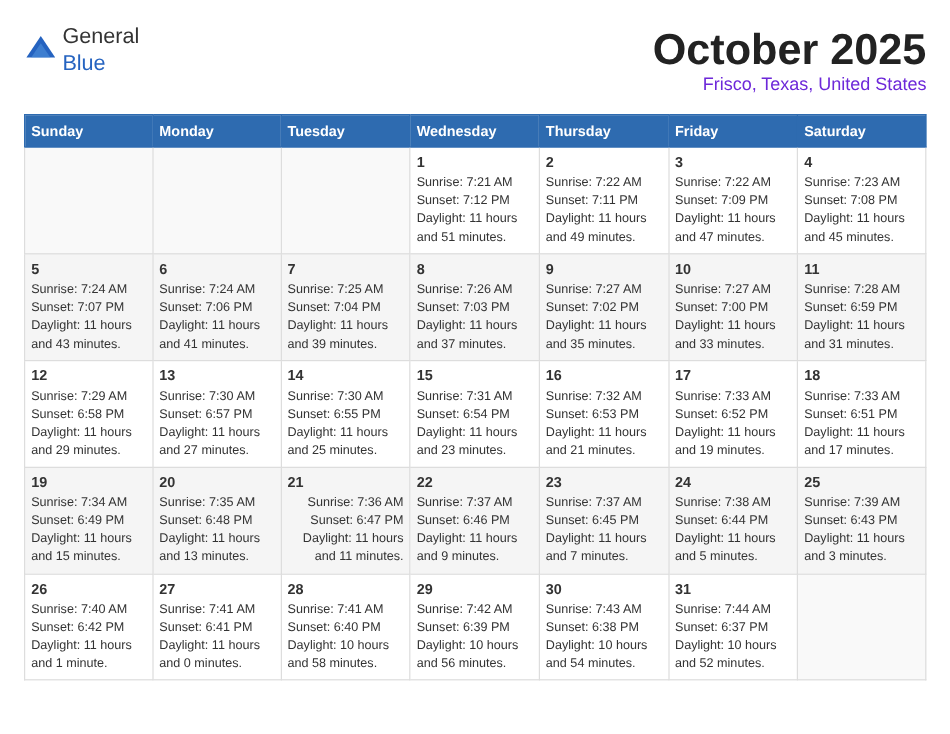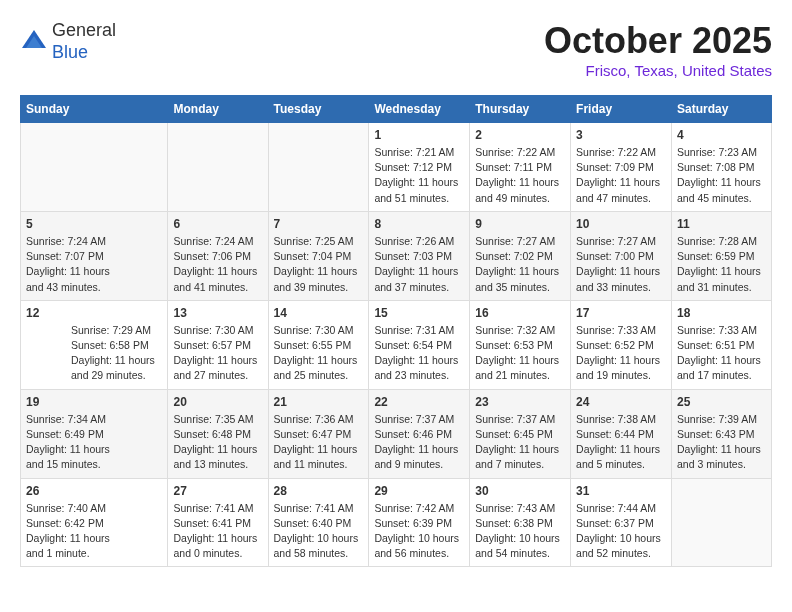--- a/index.html
+++ b/index.html
@@ -198,21 +198,21 @@
           <div class="day-num">11</div>
           <div class="day-info" style="white-space: pre-line;">Sunrise: 7:28 AM
 Sunset: 6:59 PM
 Daylight: 11 hours
 and 31 minutes.</div>
         </td>
       </tr>
       <tr>
         <td>
           <div class="day-num">12</div>
-          <div class="day-info" style="white-space: pre-line; margin-left: 45px;">Sunrise: 7:29 AM
+          <div class="day-info" style="white-space: pre-line;">Sunrise: 7:29 AM
 Sunset: 6:58 PM
 Daylight: 11 hours
 and 29 minutes.</div>
         </td>
         <td>
           <div class="day-num">13</div>
           <div class="day-info" style="white-space: pre-line;">Sunrise: 7:30 AM
 Sunset: 6:57 PM
 Daylight: 11 hours
 and 27 minutes.</div>
@@ -263,21 +263,21 @@
         </td>
         <td>
           <div class="day-num">20</div>
           <div class="day-info" style="white-space: pre-line;">Sunrise: 7:35 AM
 Sunset: 6:48 PM
 Daylight: 11 hours
 and 13 minutes.</div>
         </td>
         <td>
           <div class="day-num">21</div>
-          <div class="day-info" style="white-space: pre-line;">Sunrise: 7:36 AM
+          <div class="day-info" style="white-space: pre-line; text-align: right;">Sunrise: 7:36 AM
 Sunset: 6:47 PM
 Daylight: 11 hours
 and 11 minutes.</div>
         </td>
         <td>
           <div class="day-num">22</div>
           <div class="day-info" style="white-space: pre-line;">Sunrise: 7:37 AM
 Sunset: 6:46 PM
 Daylight: 11 hours
 and 9 minutes.</div>

